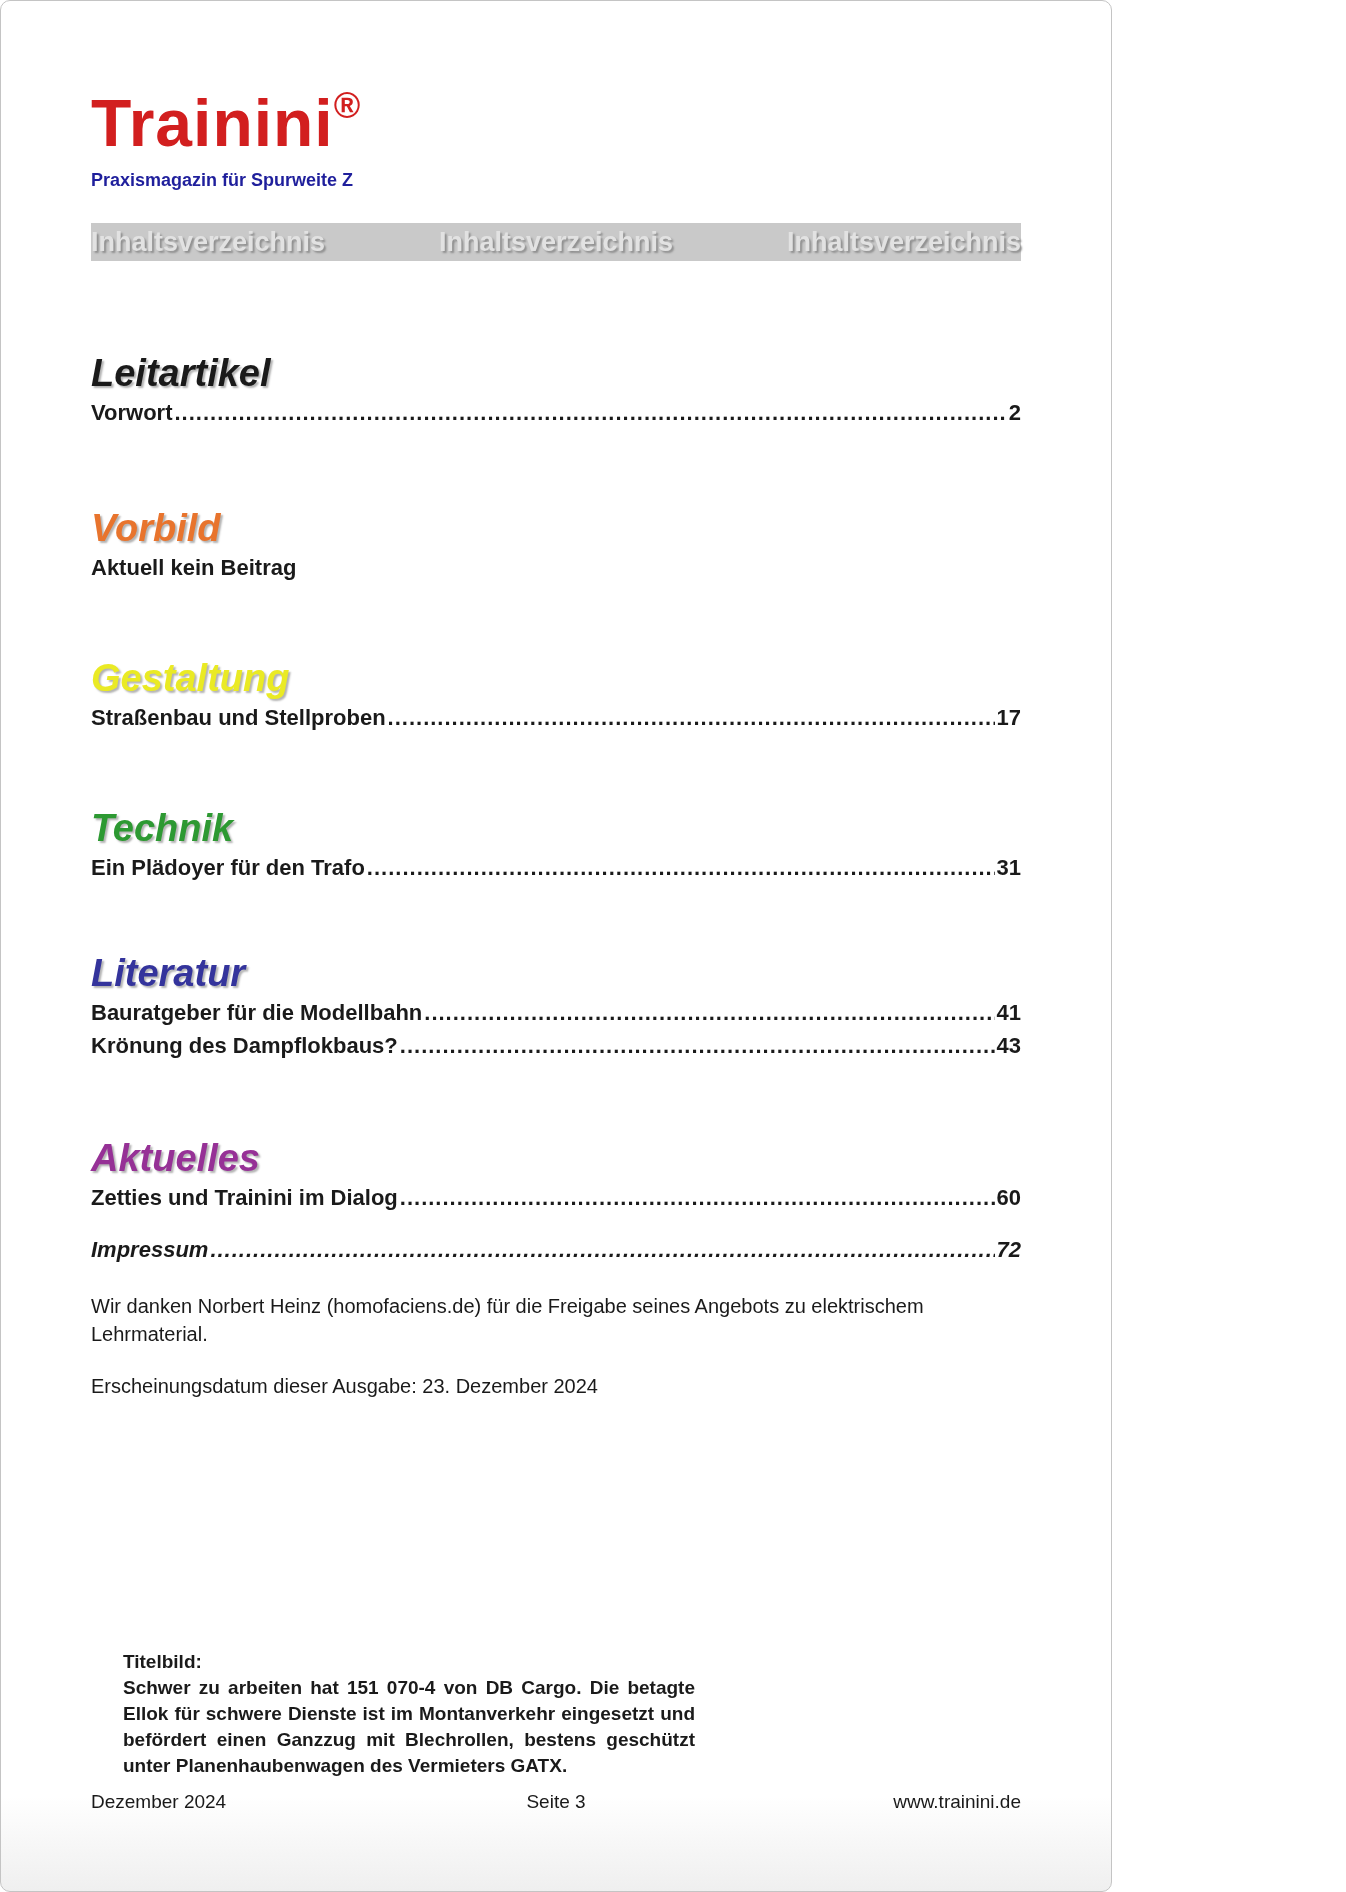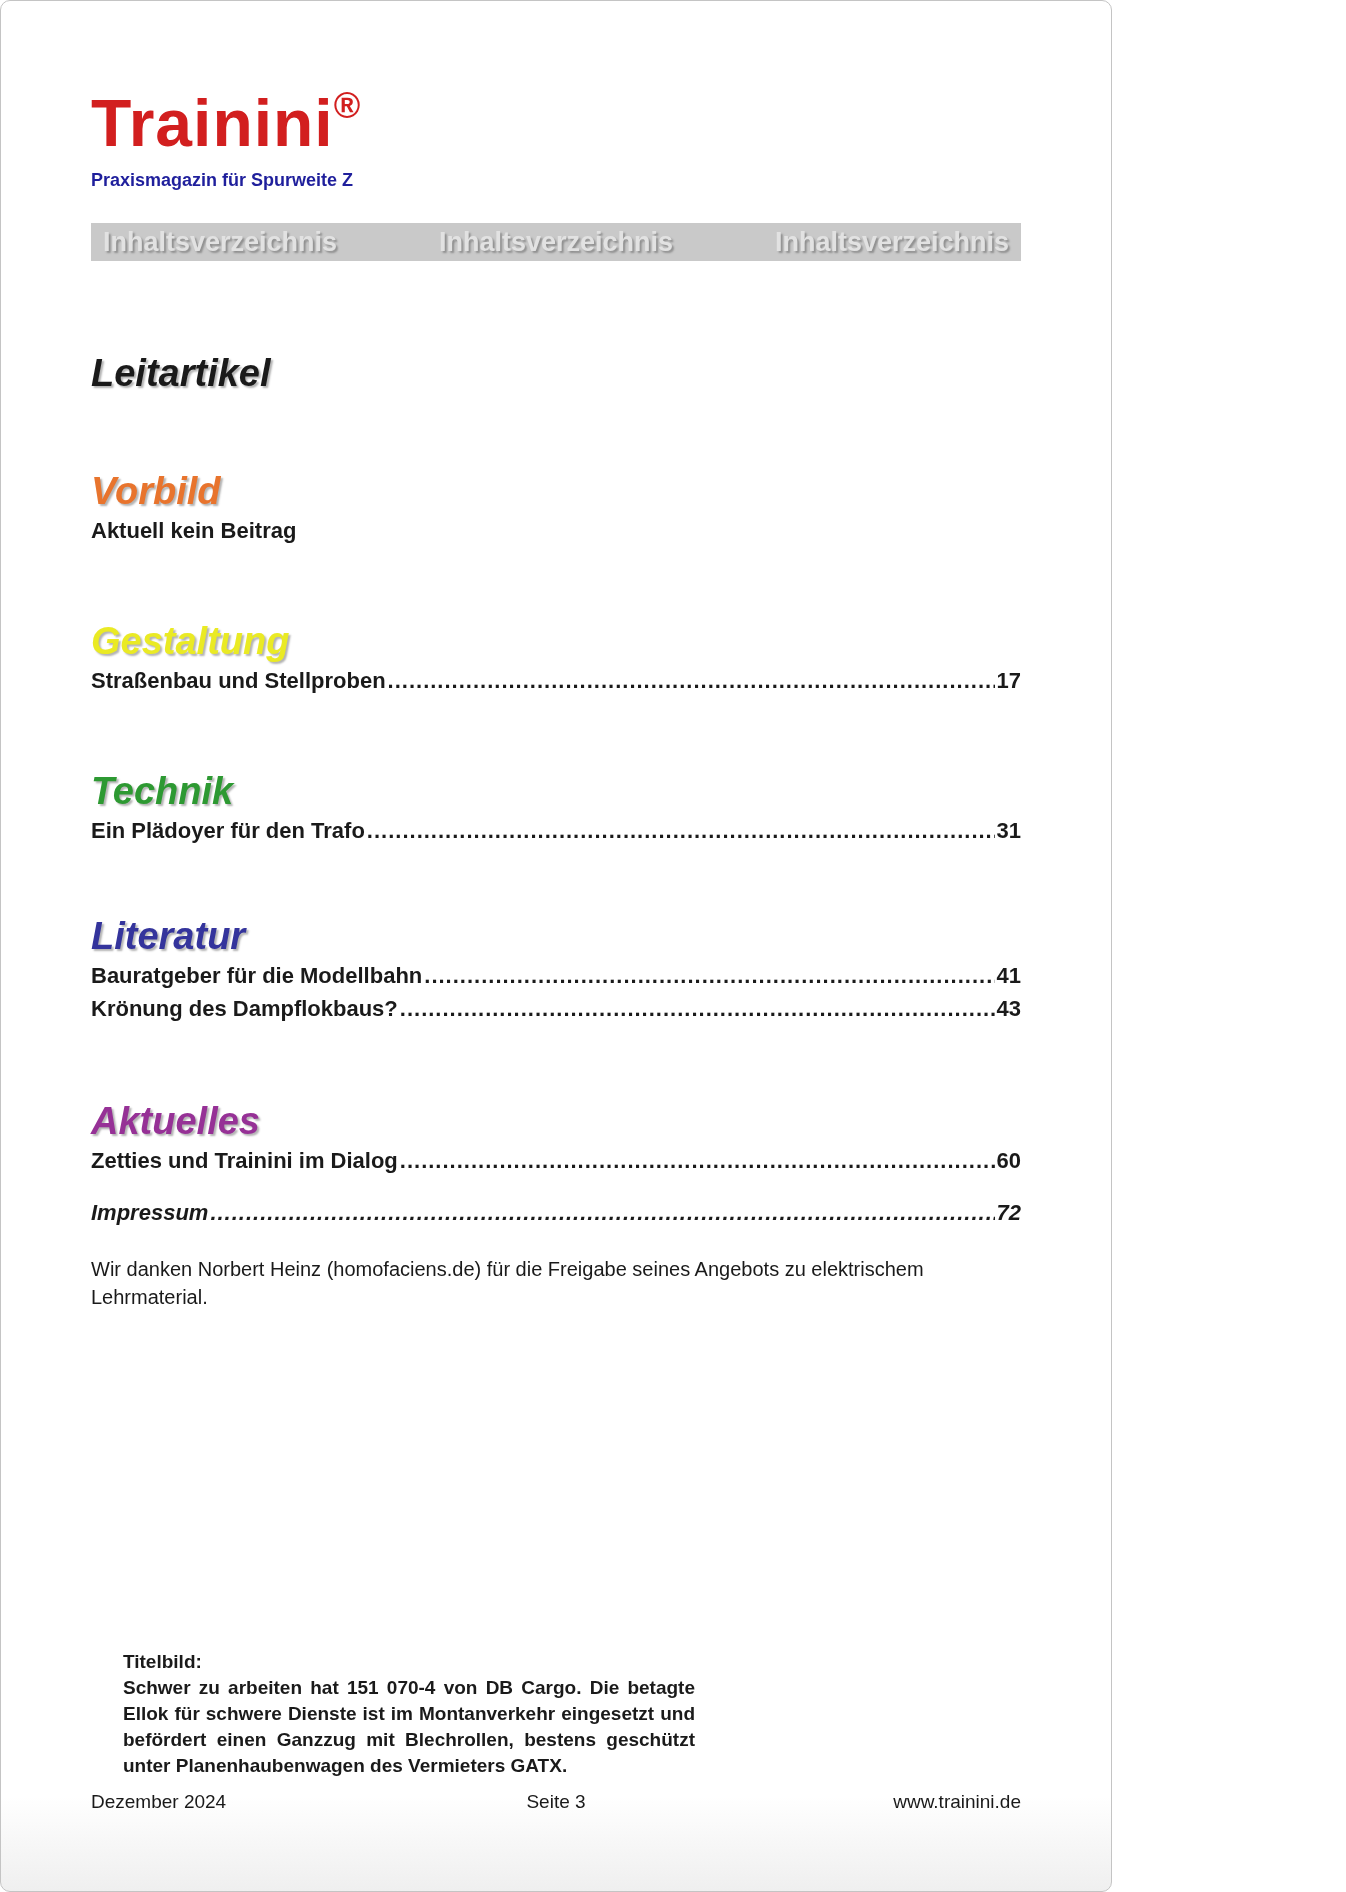--- a/index.html
+++ b/index.html
@@ -37,21 +37,21 @@
   }
 
   
   .header-bar {
     margin-top: 32px;
     height: 38px;
     background: #c9c9c9;
     display: flex;
     justify-content: space-between;
     align-items: center;
-    padding: 0 12px;
+    padding: 0 0;
   }
   .header-bar span {
     font-size: 27px;
     font-weight: bold;
     color: #e2e2e2;
     text-shadow: 2px 2px 2px #8f8f8f;
   }
 
   
   .toc-section .heading {
@@ -141,20 +141,25 @@
     <div class="subtitle" style="color: rgb(31, 31, 156);">Praxismagazin für Spurweite Z</div>
 
     <div class="header-bar">
       <span>Inhaltsverzeichnis</span>
       <span>Inhaltsverzeichnis</span>
       <span>Inhaltsverzeichnis</span>
     </div>
 
     <div class="toc-section m-s1">
       <div class="heading" style="color: rgb(26, 26, 26);">Leitartikel</div>
+      <div class="toc-entry">
+        <span>Vorwort</span>
+        <span class="dots"></span>
+        <span class="pg">2</span>
+      </div>
     </div>
 
 
     <div class="toc-section m-s3">
       <div class="heading" style="color: rgb(232, 116, 45);">Vorbild</div>
       <div class="toc-entry">
         <span>Aktuell kein Beitrag</span>
       </div>
     </div>
 
@@ -199,20 +204,21 @@
       </div>
     </div>
 
     <div class="toc-entry m-imp">
       <span>Impressum </span>
       <span class="dots"></span>
       <span class="pg">72</span>
     </div>
 
     <p class="note m-n1">Wir danken Norbert Heinz (homofaciens.de) für die Freigabe seines Angebots zu elektrischem Lehrmaterial.</p>
+    <p class="note m-n2">Erscheinungsdatum dieser Ausgabe: 23. Dezember 2024</p>
 
   </div>
 
   <div class="cover-caption">
     <div>Titelbild:</div>
     <div class="body">Schwer zu arbeiten hat 151 070-4 von DB Cargo. Die betagte Ellok für schwere Dienste ist im Montanverkehr eingesetzt und befördert einen Ganzzug mit Blechrollen, bestens geschützt unter Planenhaubenwagen des Vermieters GATX.</div>
   </div>
 
   <div class="footer">
     <span class="f-left">Dezember 2024</span>

